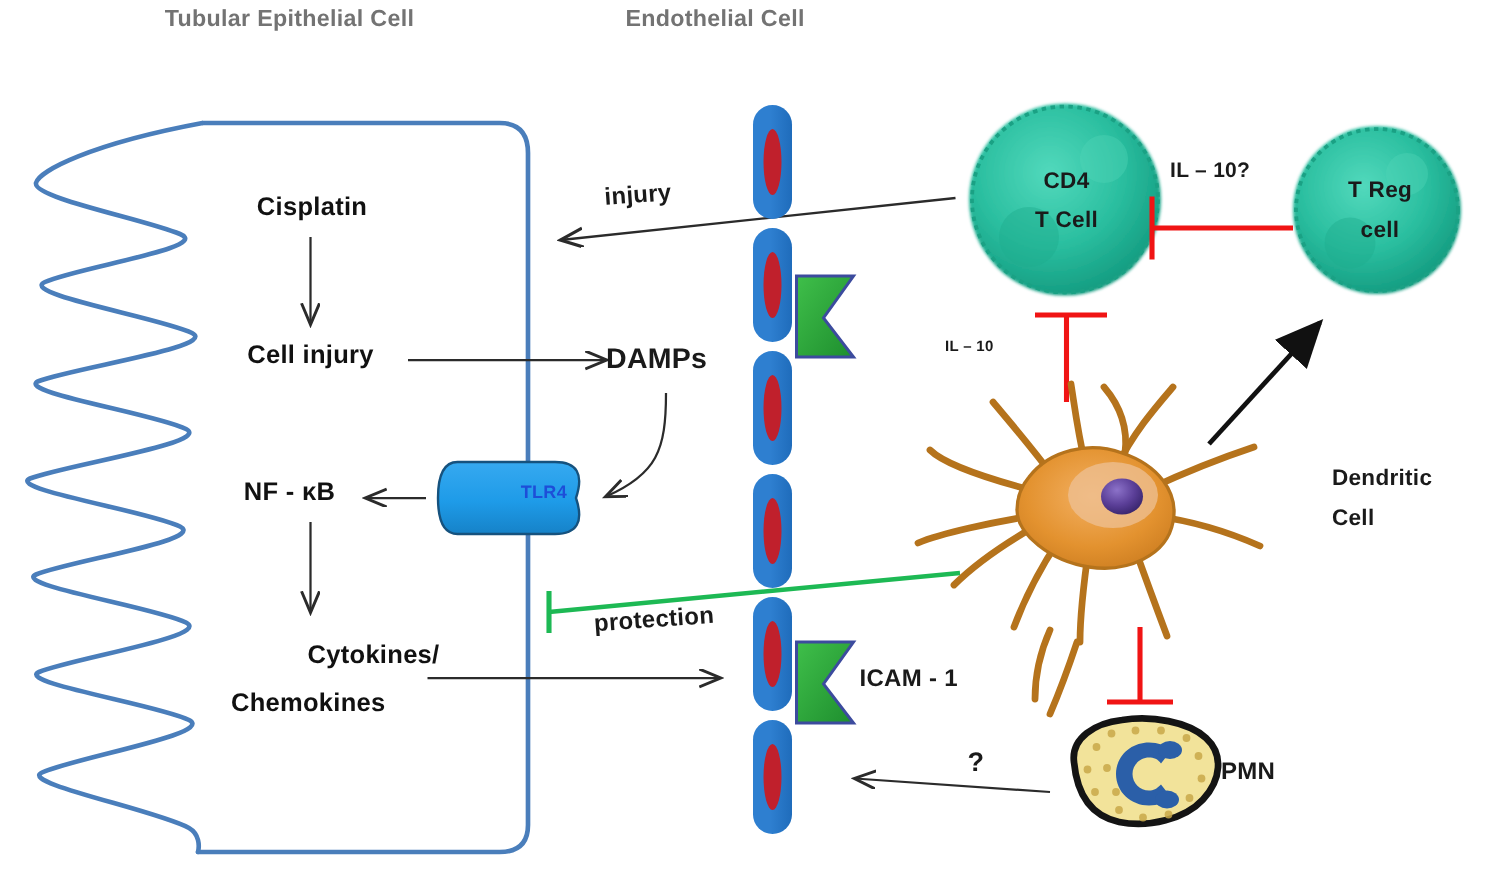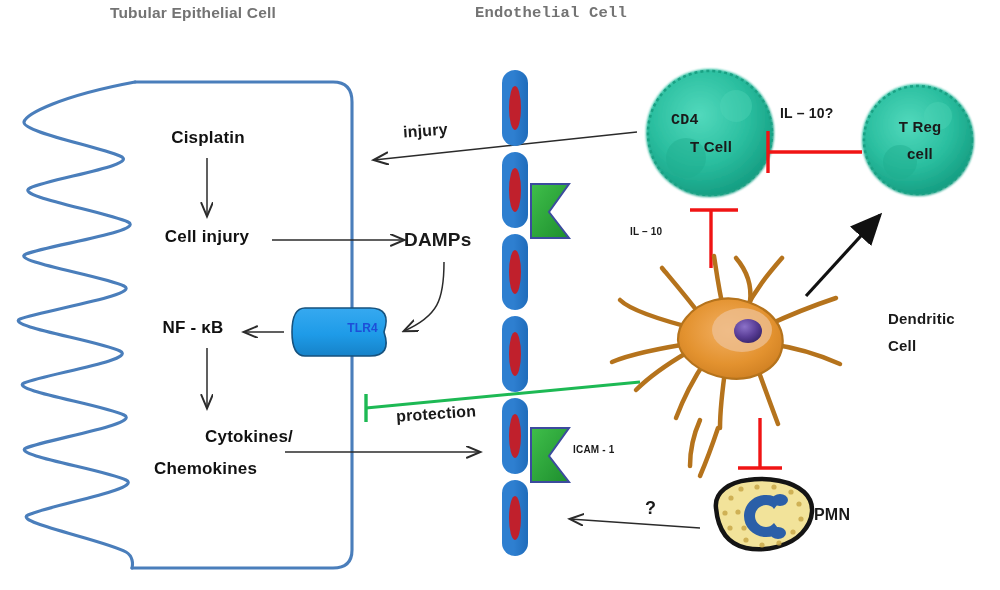--- a/index.html
+++ b/index.html
@@ -221,39 +221,39 @@
       <circle cx="746" cy="540" r="2.6"></circle>
           <circle cx="730" cy="528" r="2.6"></circle>
       <circle cx="725" cy="513" r="2.6"></circle>
           <circle cx="744" cy="528" r="2.6"></circle>
       <circle cx="738" cy="512" r="2.6"></circle>
     </g>
   </g>
 </svg>
 
 <div class="lbl hdr" style="left:68px;top:4px;width:250px;text-align:center;">Tubular Epithelial Cell</div>
-<div class="lbl hdr" style="left:427px;top:4px;width:200px;text-align:right;font-family:Liberation Mono, monospace;">Endothelial Cell</div>
+<div class="lbl hdr" style="left:417px;top:4px;width:200px;text-align:left;">Endothelial Cell</div>
 
 <div class="lbl incell" style="left:144px;top:128px;width:128px;text-align:center;">Cisplatin</div>
 <div class="lbl incell" style="left:137px;top:227px;width:140px;text-align:center;">Cell injury</div>
 <div class="lbl incell" style="left:140px;top:318px;width:106px;text-align:center;">NF - κB</div>
 <div class="lbl incell" style="left:118px;top:427px;width:175px;text-align:right;">Cytokines/</div>
 <div class="lbl incell" style="left:118px;top:459px;width:175px;text-align:center;">Chemokines</div>
 
 <div class="lbl" style="left:308px;top:321px;width:70px;text-align:right;font-size:12px;color:#1d4ed8;">TLR4</div>
 
 <div class="lbl big" style="left:404px;top:229px;">DAMPs</div>
 
 <div class="lbl med" style="left:403px;top:122px;transform:rotate(-4deg);">injury</div>
 
 <div class="lbl med" style="left:396px;top:405px;transform:rotate(-4deg);">protection</div>
 
-<div class="lbl sm" style="left:573px;top:444px;font-size:10px;">ICAM - 1</div>
-
-<div class="lbl cellname" style="left:671px;top:112px;width:80px;font-family:Liberation Mono, monospace;">CD4</div>
+<div class="lbl sm" style="left:573px;top:444px;font-size:16px;">ICAM - 1</div>
+
+<div class="lbl cellname" style="left:671px;top:112px;width:80px;text-align:center;">CD4</div>
 <div class="lbl cellname" style="left:671px;top:138px;width:80px;text-align:center;">T Cell</div>
 
 <div class="lbl cellname" style="left:880px;top:118px;width:80px;text-align:center;">T Reg</div>
 <div class="lbl cellname" style="left:880px;top:145px;width:80px;text-align:center;">cell</div>
 
 <div class="lbl cellname" style="left:888px;top:310px;">Dendritic</div>
 <div class="lbl cellname" style="left:888px;top:337px;">Cell</div>
 
 <div class="lbl cellname" style="left:814px;top:506px;font-size:16px;">PMN</div>
 

